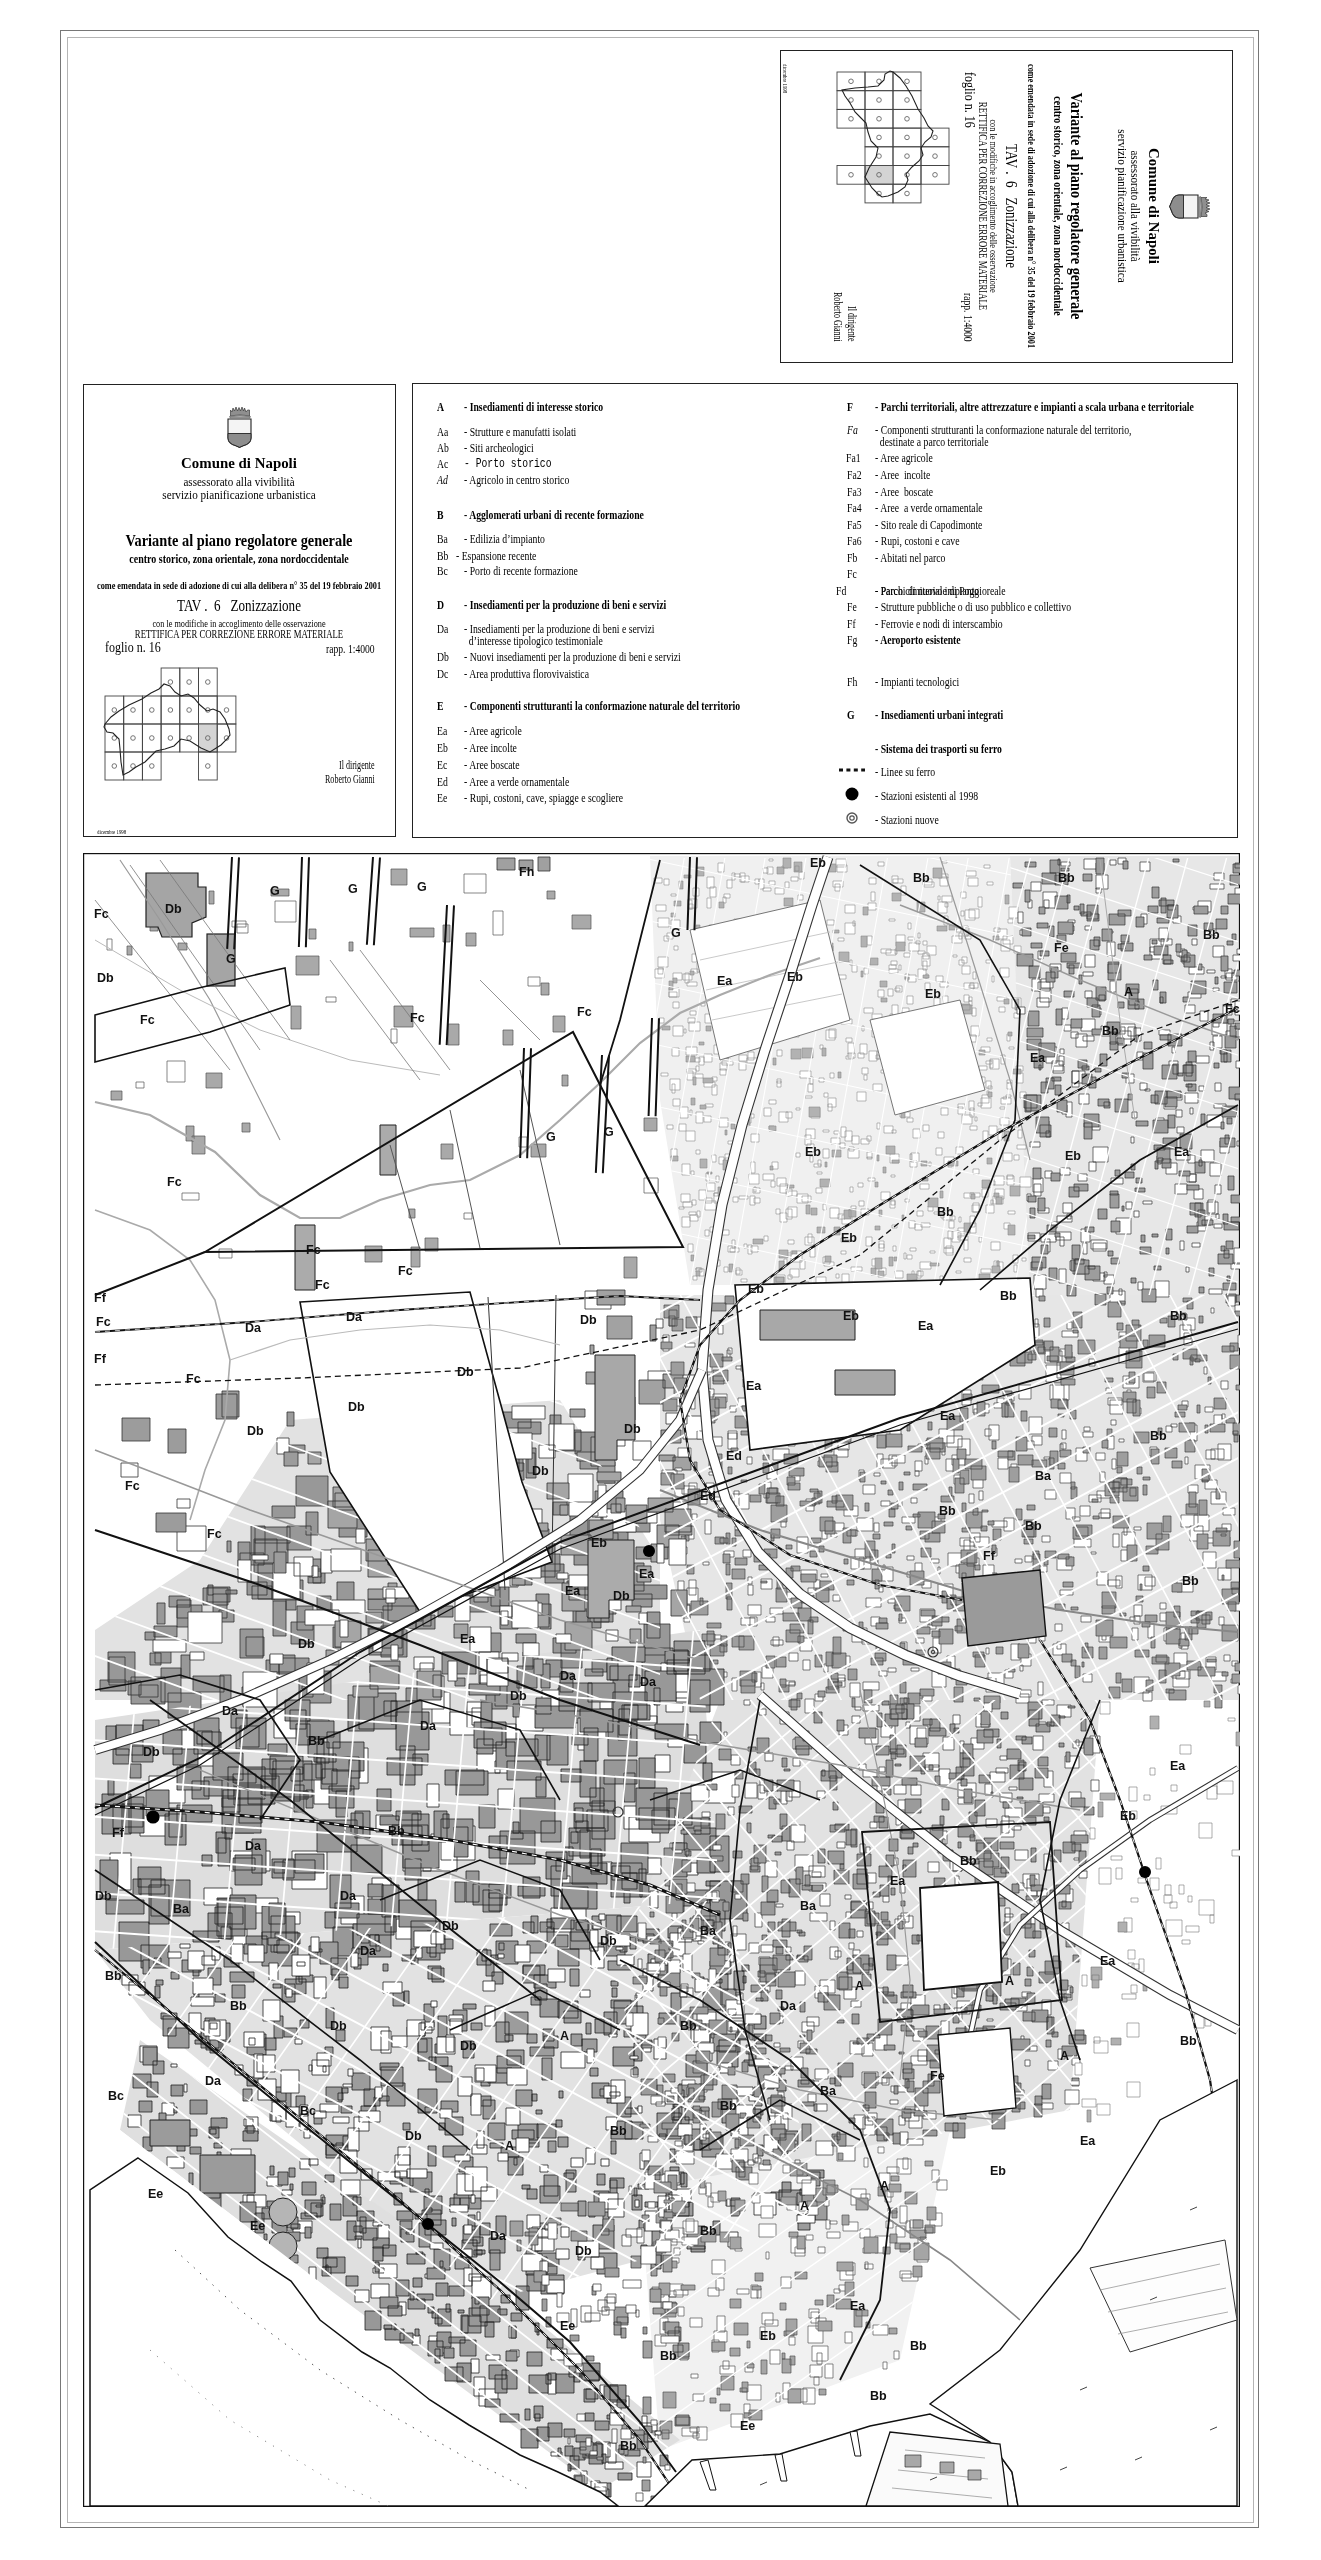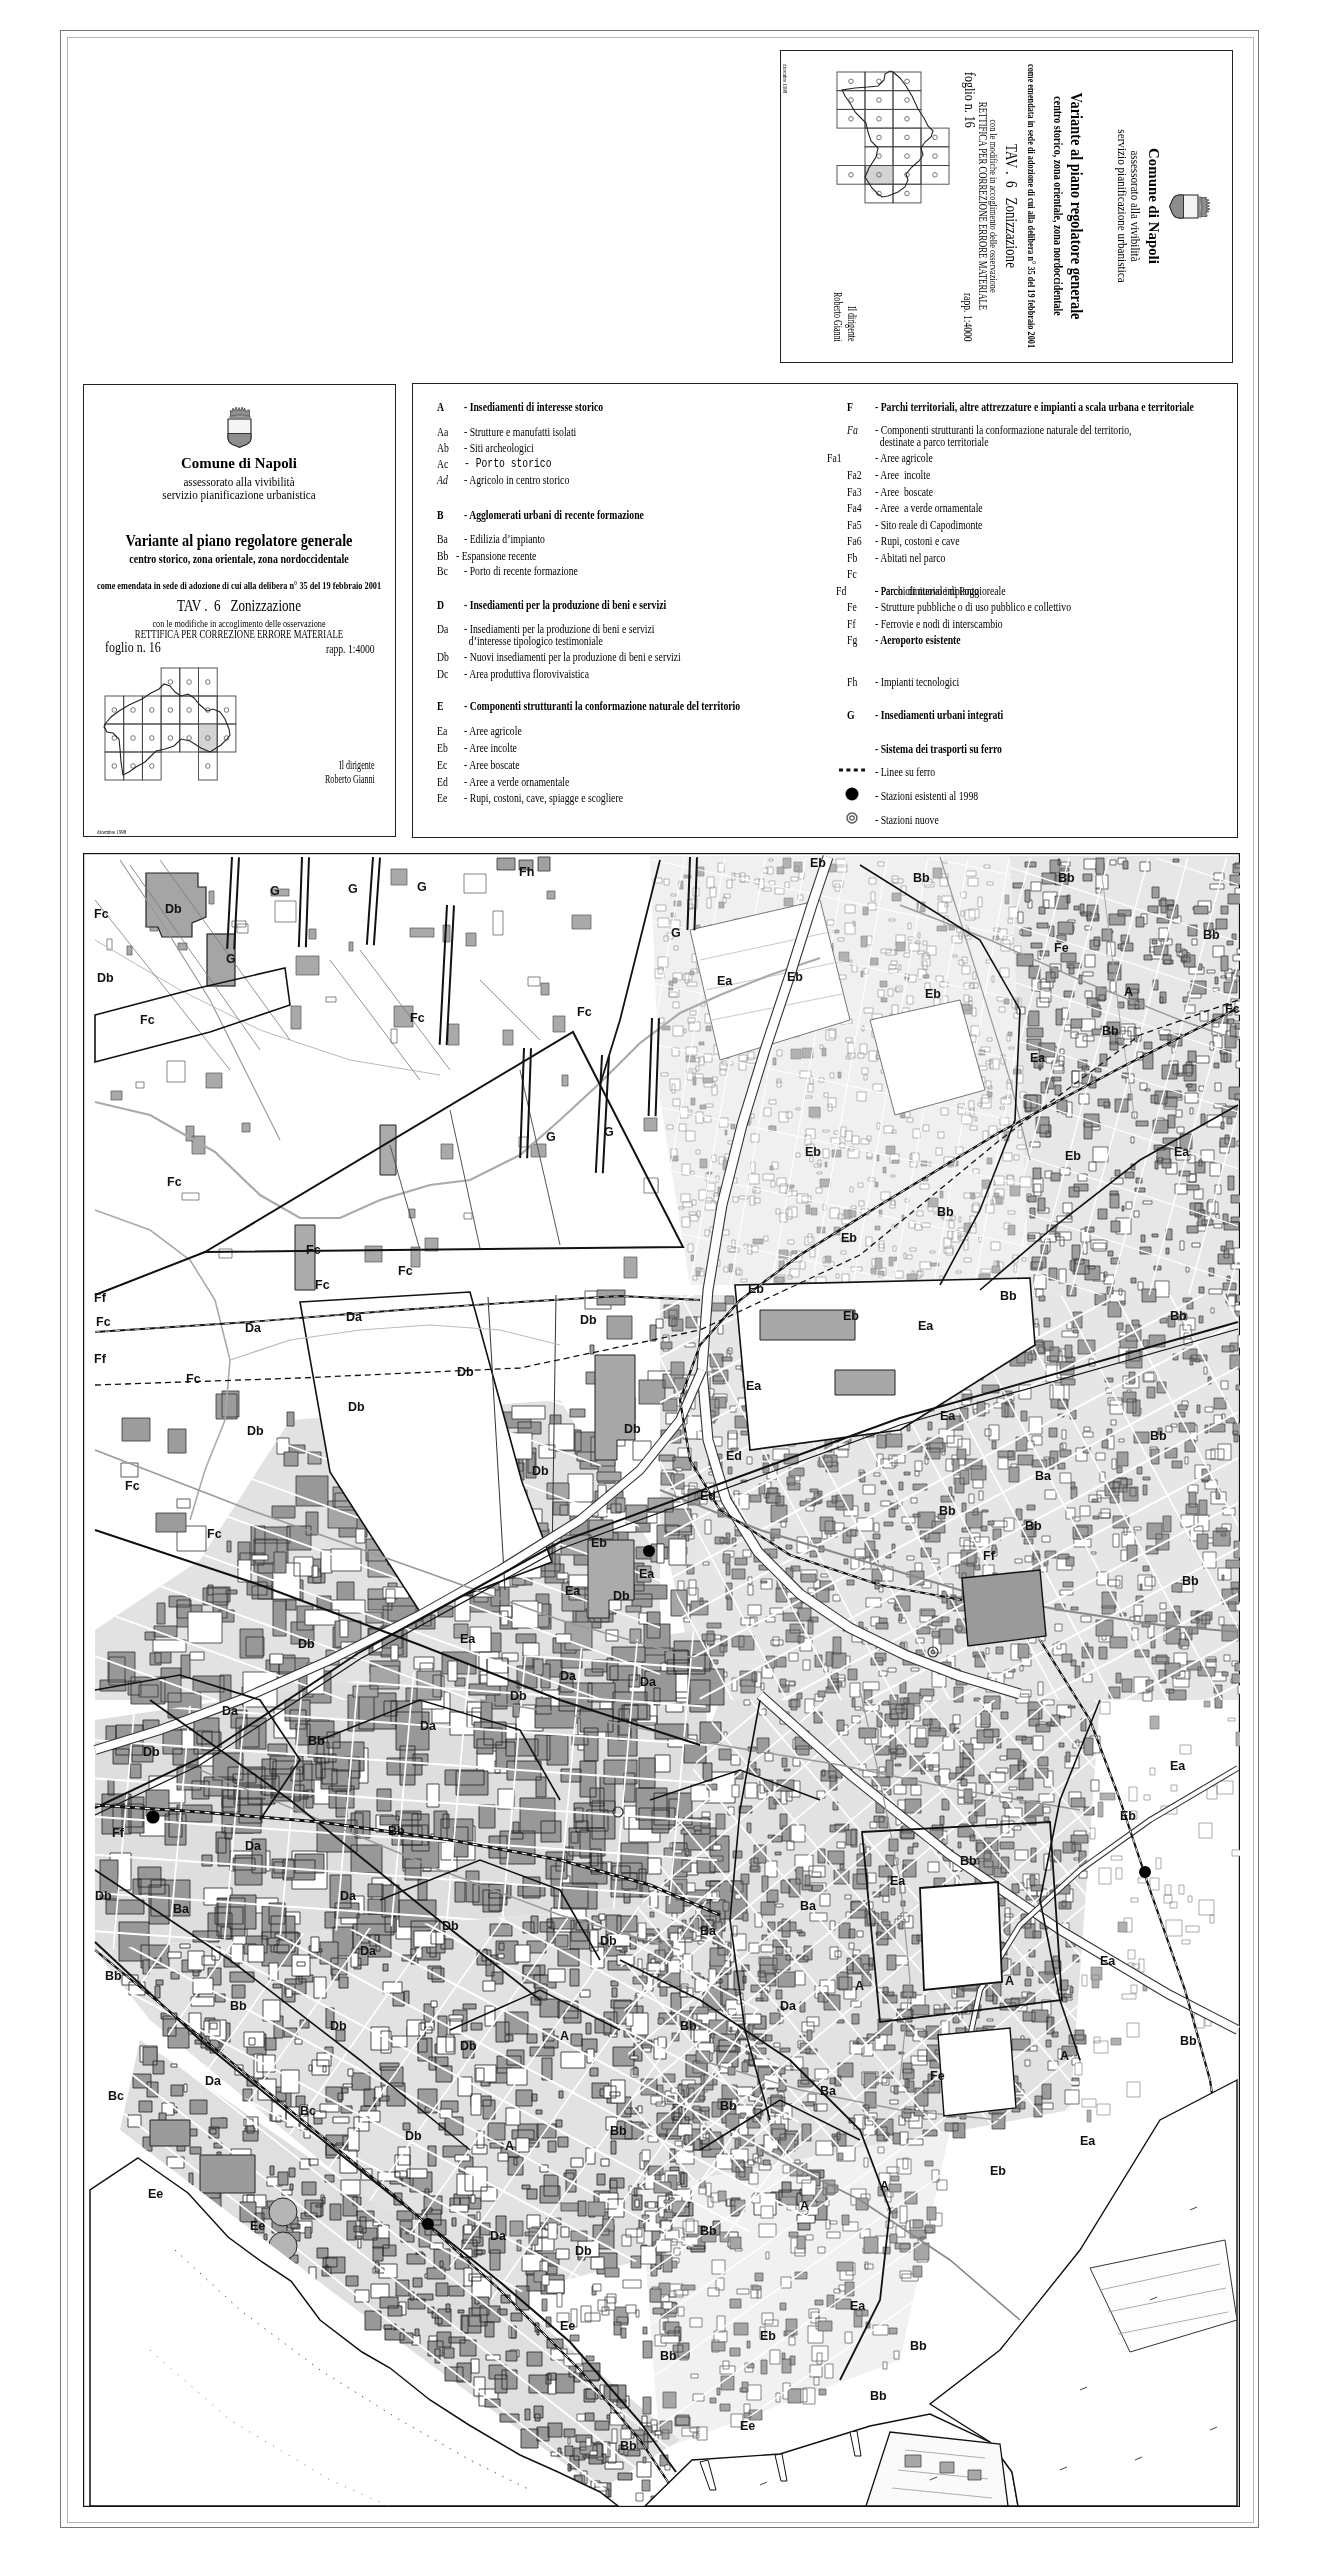--- a/index.html
+++ b/index.html
@@ -257,21 +257,21 @@
 <div class="abs" style="left:52px;top:405px;"><span style="display:inline-block;font-size:13.5px;white-space:nowrap;transform:scaleX(0.72);transform-origin:left;">- Rupi, costoni, cave, spiagge e scogliere</span></div>
 
 <div class="abs" style="left:435px;top:14px;"><span style="display:inline-block;font-size:13.5px;font-weight:bold;white-space:nowrap;transform:scaleX(0.72);transform-origin:left;">F</span></div>
 <div class="abs" style="left:463px;top:14px;"><span style="display:inline-block;font-size:13.5px;font-weight:bold;white-space:nowrap;transform:scaleX(0.72);transform-origin:left;">- Parchi territoriali, altre attrezzature e impianti a scala urbana e territoriale</span></div>
 
 <div class="abs" style="left:435px;top:37px;font-style:italic;"><span style="display:inline-block;font-size:13.5px;white-space:nowrap;transform:scaleX(0.72);transform-origin:left;">Fa</span></div>
 <div class="abs" style="left:463px;top:37px;"><span style="display:inline-block;font-size:13.5px;white-space:nowrap;transform:scaleX(0.72);transform-origin:left;">- Componenti strutturanti la conformazione naturale del territorio,</span></div>
 
 <div class="abs" style="left:463px;top:49px;"><span style="display:inline-block;font-size:13.5px;white-space:nowrap;transform:scaleX(0.72);transform-origin:left;">&nbsp;&nbsp;destinate a parco territoriale</span></div>
 
-<div class="abs" style="left:415px;top:65px;text-align:center;"><span style="display:inline-block;font-size:13.5px;white-space:nowrap;transform:scaleX(0.72);transform-origin:left;">Fa1</span></div>
+<div class="abs" style="left:434px;top:65px;text-align:center;"><span style="display:inline-block;font-size:13.5px;white-space:nowrap;transform:scaleX(0.72);transform-origin:left;">Fa1</span></div>
 <div class="abs" style="left:463px;top:65px;"><span style="display:inline-block;font-size:13.5px;white-space:nowrap;transform:scaleX(0.72);transform-origin:left;">- Aree agricole</span></div>
 
 <div class="abs" style="left:435px;top:82px;"><span style="display:inline-block;font-size:13.5px;white-space:nowrap;transform:scaleX(0.72);transform-origin:left;">Fa2</span></div>
 <div class="abs" style="left:463px;top:82px;"><span style="display:inline-block;font-size:13.5px;white-space:nowrap;transform:scaleX(0.72);transform-origin:left;">- Aree&nbsp; incolte</span></div>
 
 <div class="abs" style="left:435px;top:99px;"><span style="display:inline-block;font-size:13.5px;white-space:nowrap;transform:scaleX(0.72);transform-origin:left;">Fa3</span></div>
 <div class="abs" style="left:463px;top:99px;"><span style="display:inline-block;font-size:13.5px;white-space:nowrap;transform:scaleX(0.72);transform-origin:left;">- Aree&nbsp; boscate</span></div>
 
 <div class="abs" style="left:435px;top:115px;"><span style="display:inline-block;font-size:13.5px;white-space:nowrap;transform:scaleX(0.72);transform-origin:left;">Fa4</span></div>
 <div class="abs" style="left:463px;top:115px;"><span style="display:inline-block;font-size:13.5px;white-space:nowrap;transform:scaleX(0.72);transform-origin:left;">- Aree&nbsp; a verde ornamentale</span></div>

